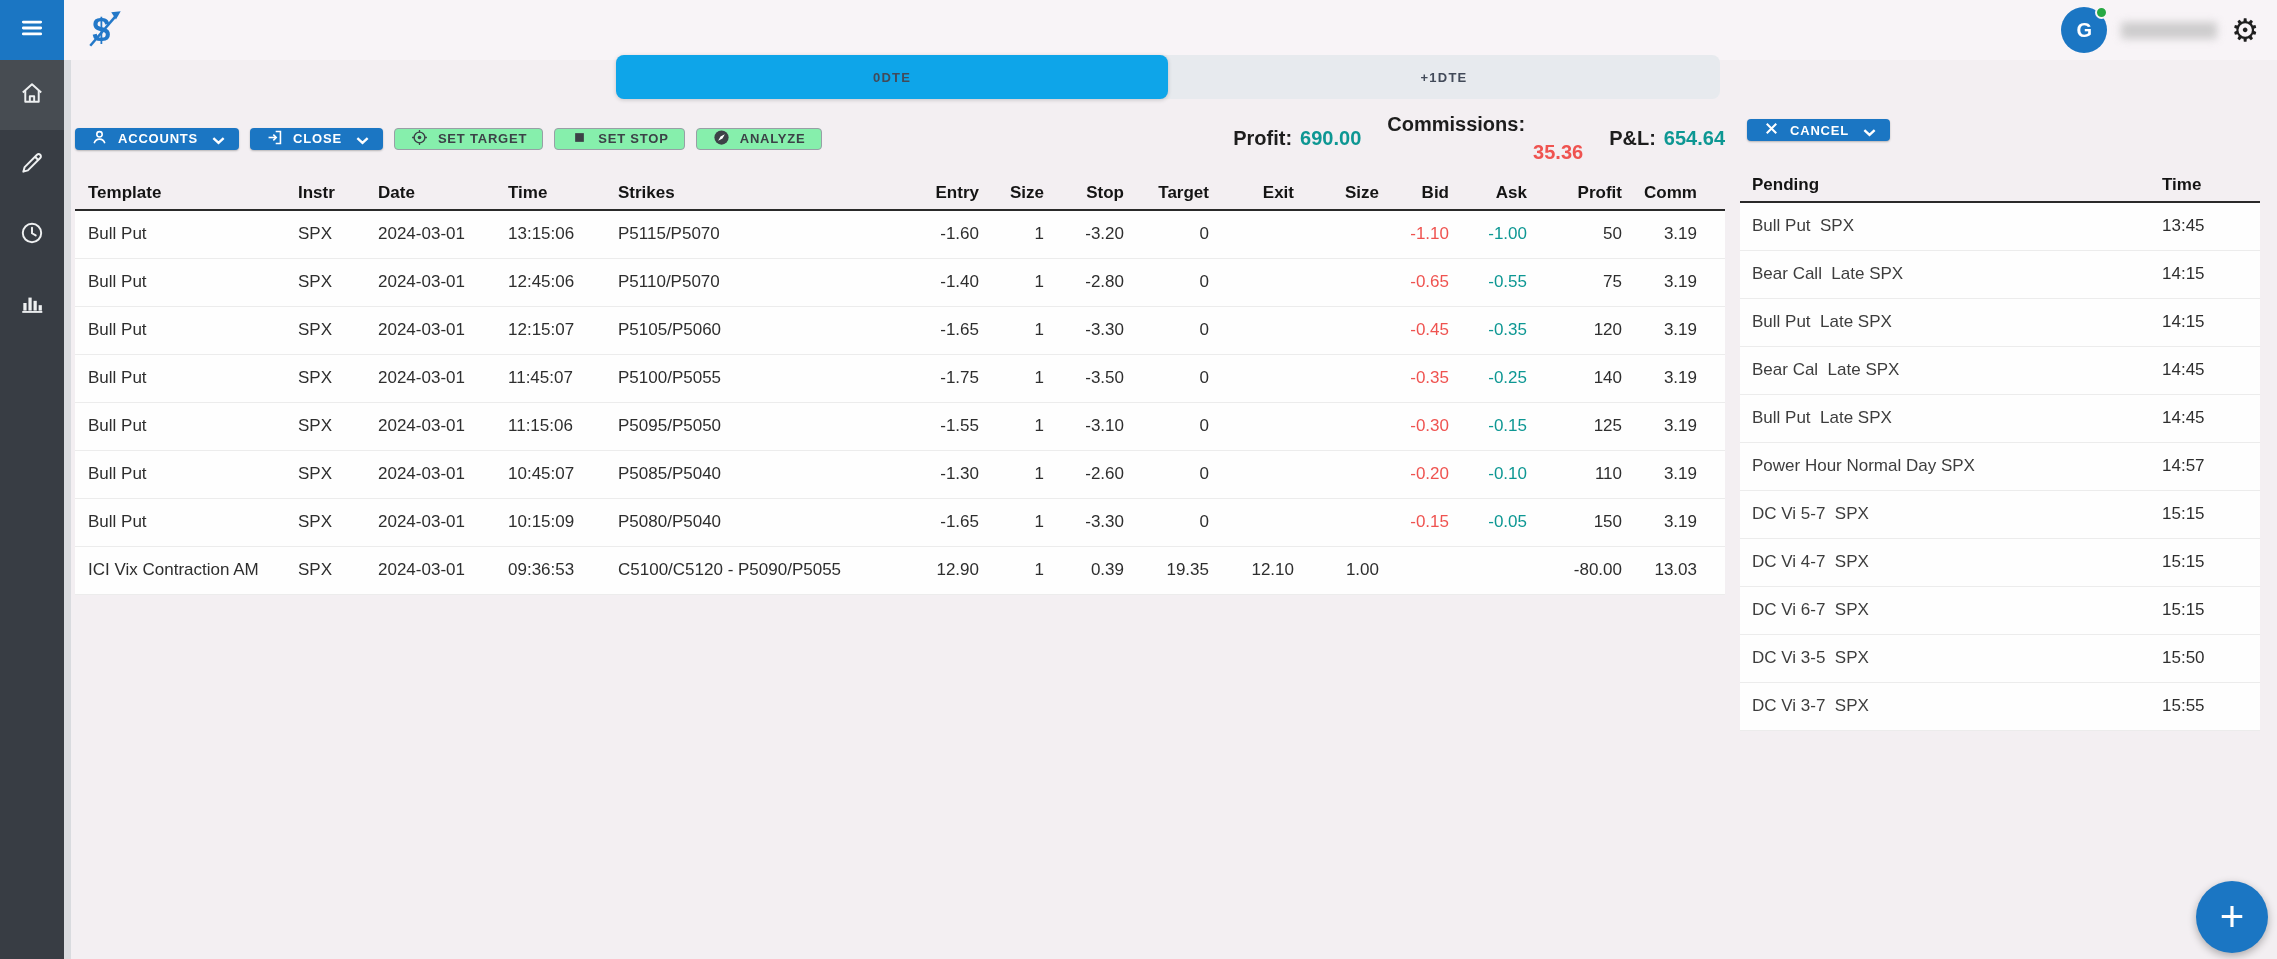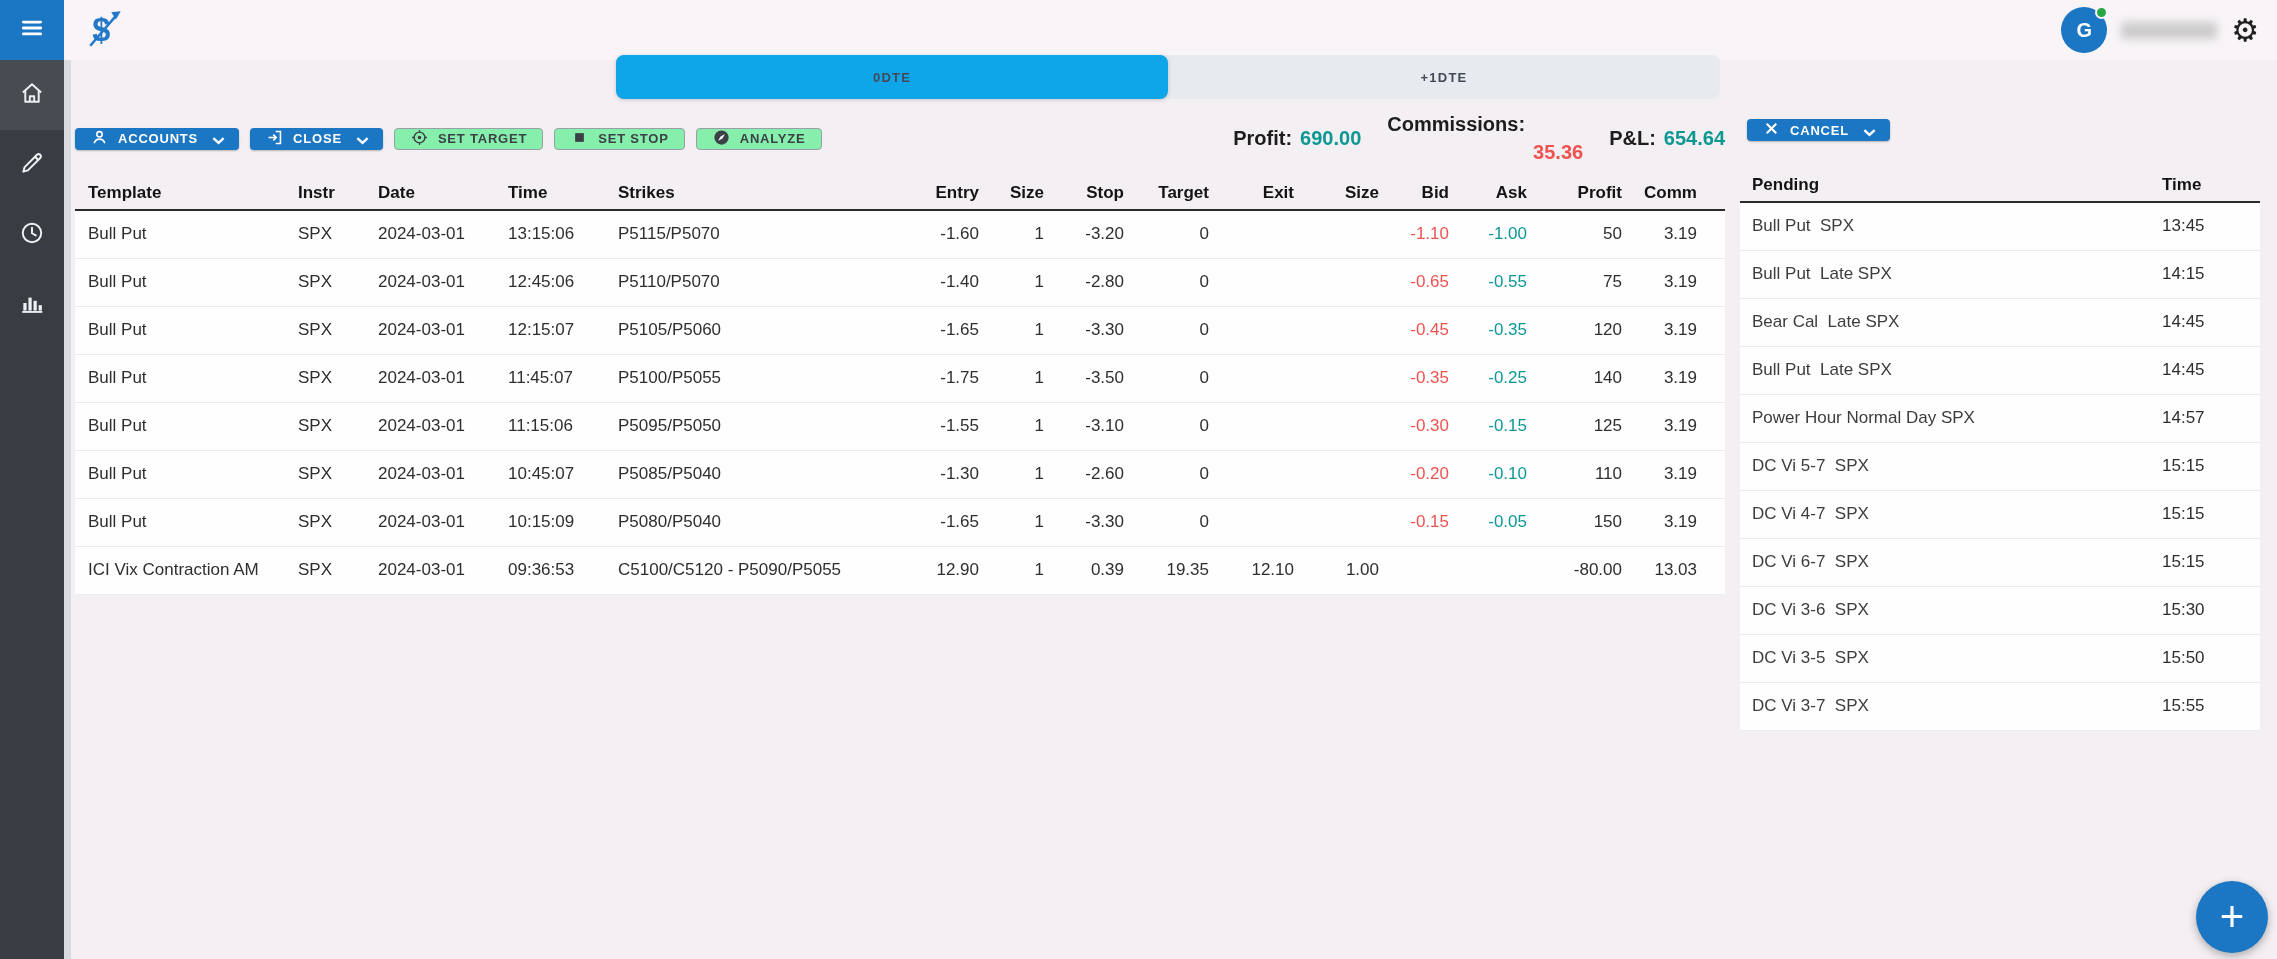--- a/index.html
+++ b/index.html
@@ -422,20 +422,24 @@
       <th>Pending</th>
       <th>Time</th>
     </tr>
   </thead>
   <tbody>
       <tr>
         <td class="plabel">Bull Put  SPX</td>
         <td>13:45</td>
       </tr>
       <tr>
+        <td class="plabel">Bear Call  Late SPX</td>
+        <td>14:15</td>
+      </tr>
+      <tr>
         <td class="plabel">Bull Put  Late SPX</td>
         <td>14:15</td>
       </tr>
       <tr>
         <td class="plabel">Bear Cal  Late SPX</td>
         <td>14:45</td>
       </tr>
       <tr>
         <td class="plabel">Bull Put  Late SPX</td>
         <td>14:45</td>
@@ -450,24 +454,20 @@
       </tr>
       <tr>
         <td class="plabel">DC Vi 4-7  SPX</td>
         <td>15:15</td>
       </tr>
       <tr>
         <td class="plabel">DC Vi 6-7  SPX</td>
         <td>15:15</td>
       </tr>
       <tr>
-        <td class="plabel">DC Vi 3-6  SPX</td>
-        <td>15:30</td>
-      </tr>
-      <tr>
         <td class="plabel">DC Vi 3-5  SPX</td>
         <td>15:50</td>
       </tr>
       <tr>
         <td class="plabel">DC Vi 3-7  SPX</td>
         <td>15:55</td>
       </tr>
     </tbody>
 </table>
 

